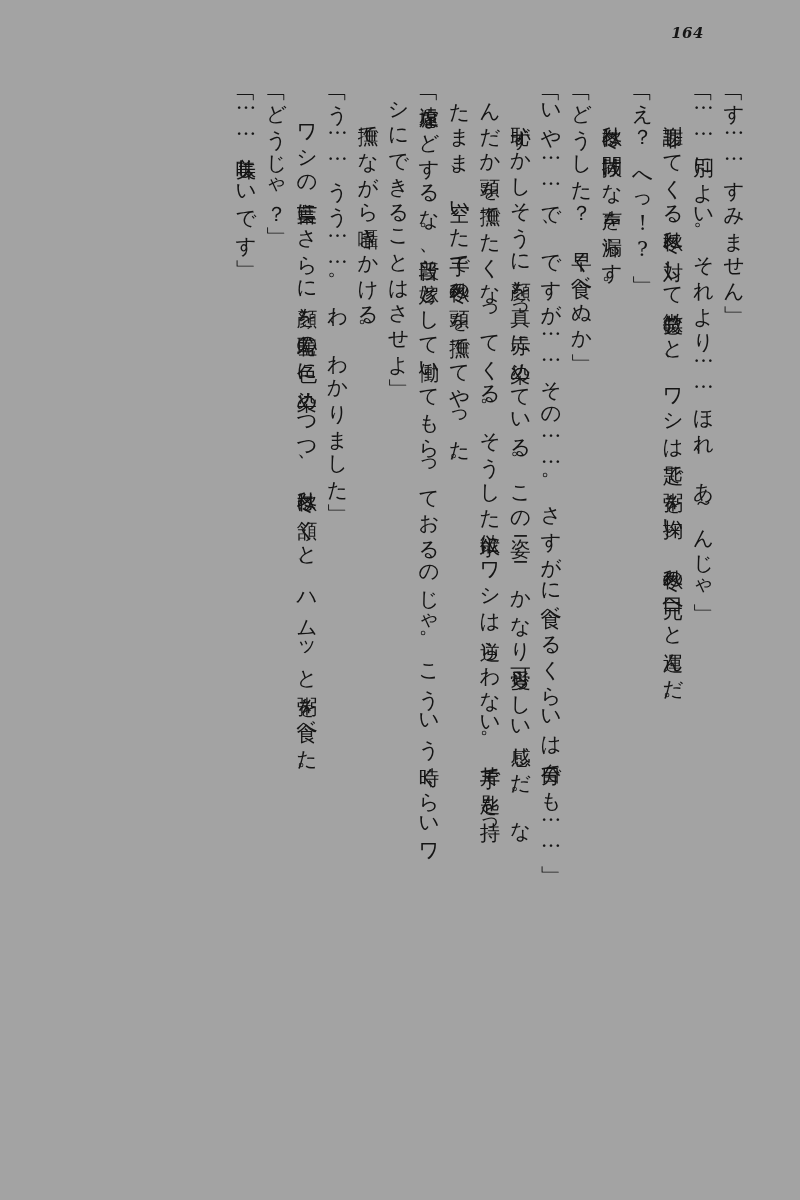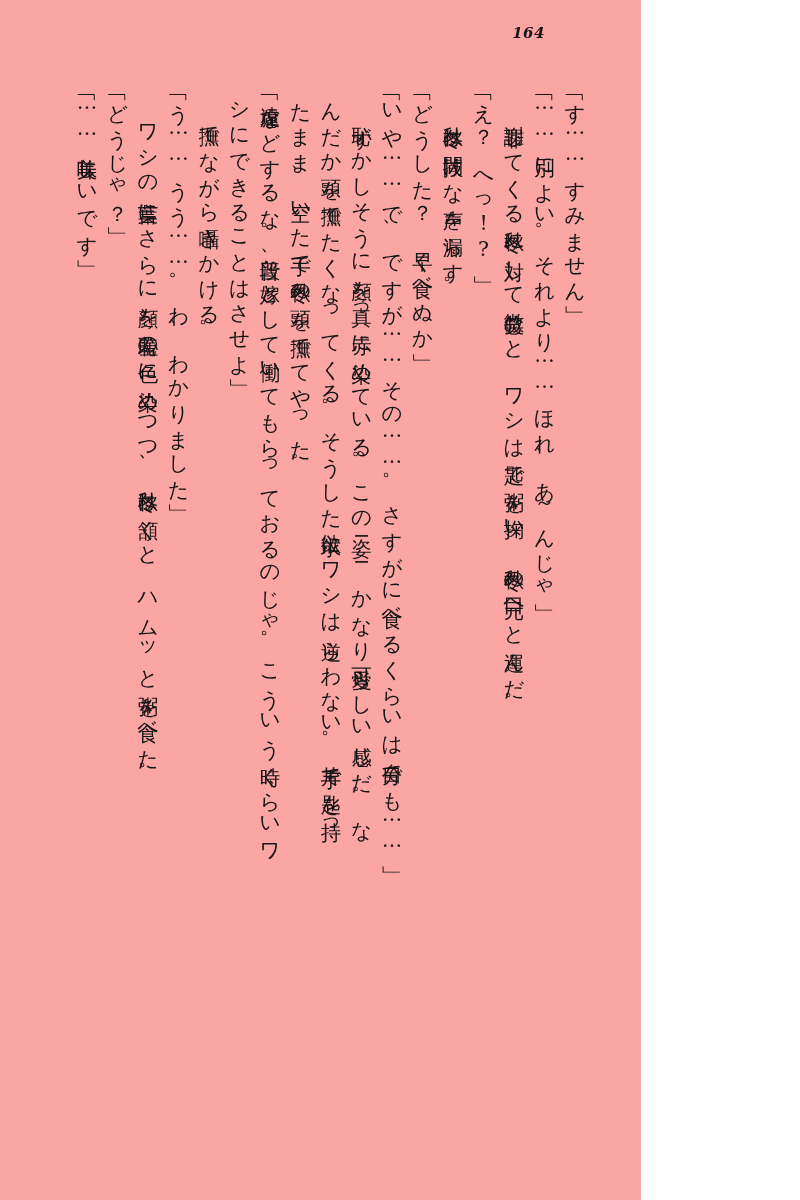--- a/index.html
+++ b/index.html
@@ -9,23 +9,23 @@
   }
   body {
     width: 800px;
     height: 1200px;
     overflow: hidden;
     font-family: "DejaVu Serif", "Liberation Serif", serif;
     color: #1a1a1a;
   }
   .page {
     position: relative;
-    width: 641px;
+    width: 800px;
     height: 1200px;
-    background: #fca5a5;
+    background: #a3a3a3;
     box-sizing: border-box;
   }
   .page-number {
     position: absolute;
     top: 24px;
     right: 96px;
     font-family: "DejaVu Serif", "Liberation Serif", serif;
     font-size: 15px;
     font-style: italic;
     font-weight: 600;

